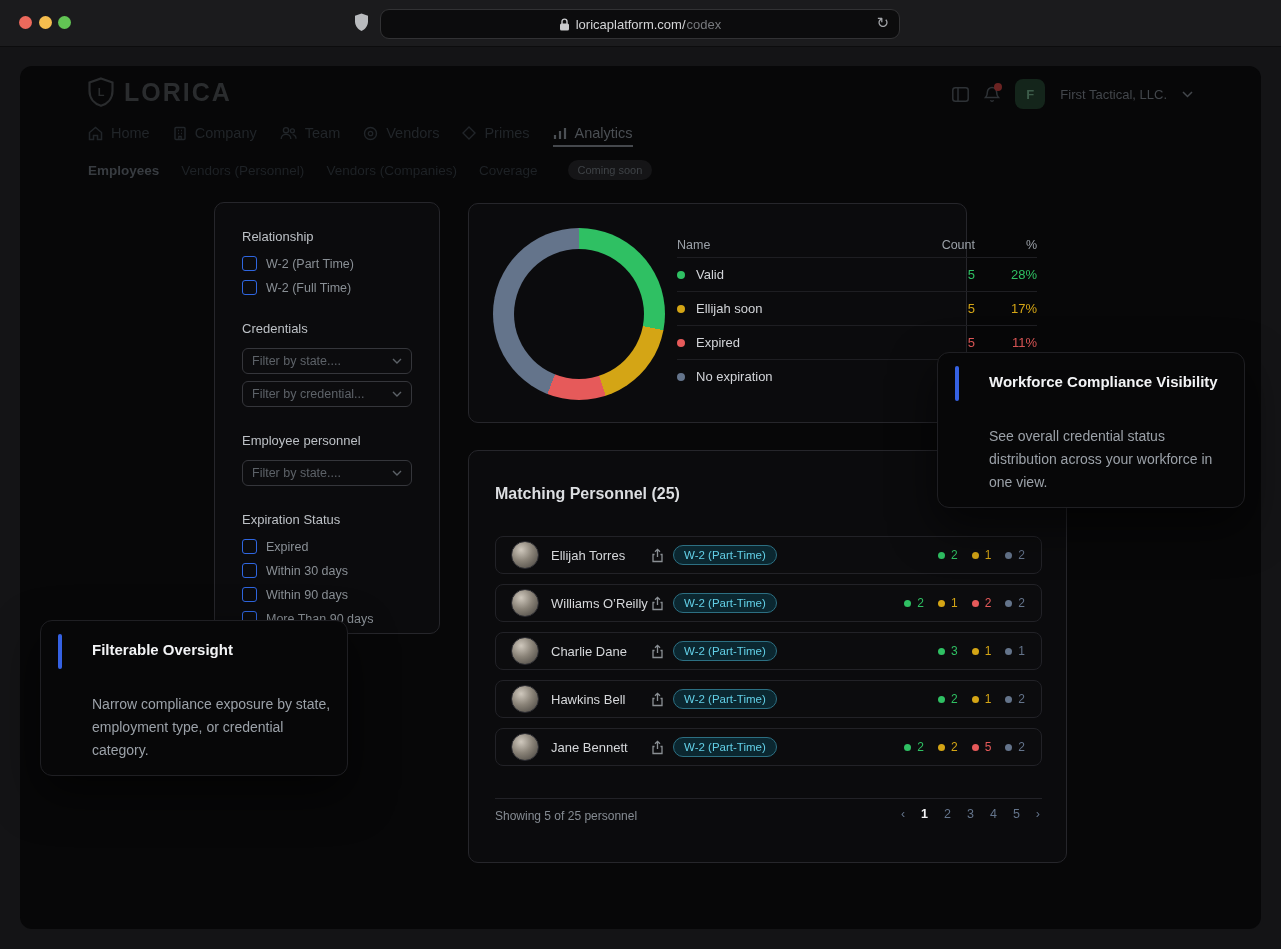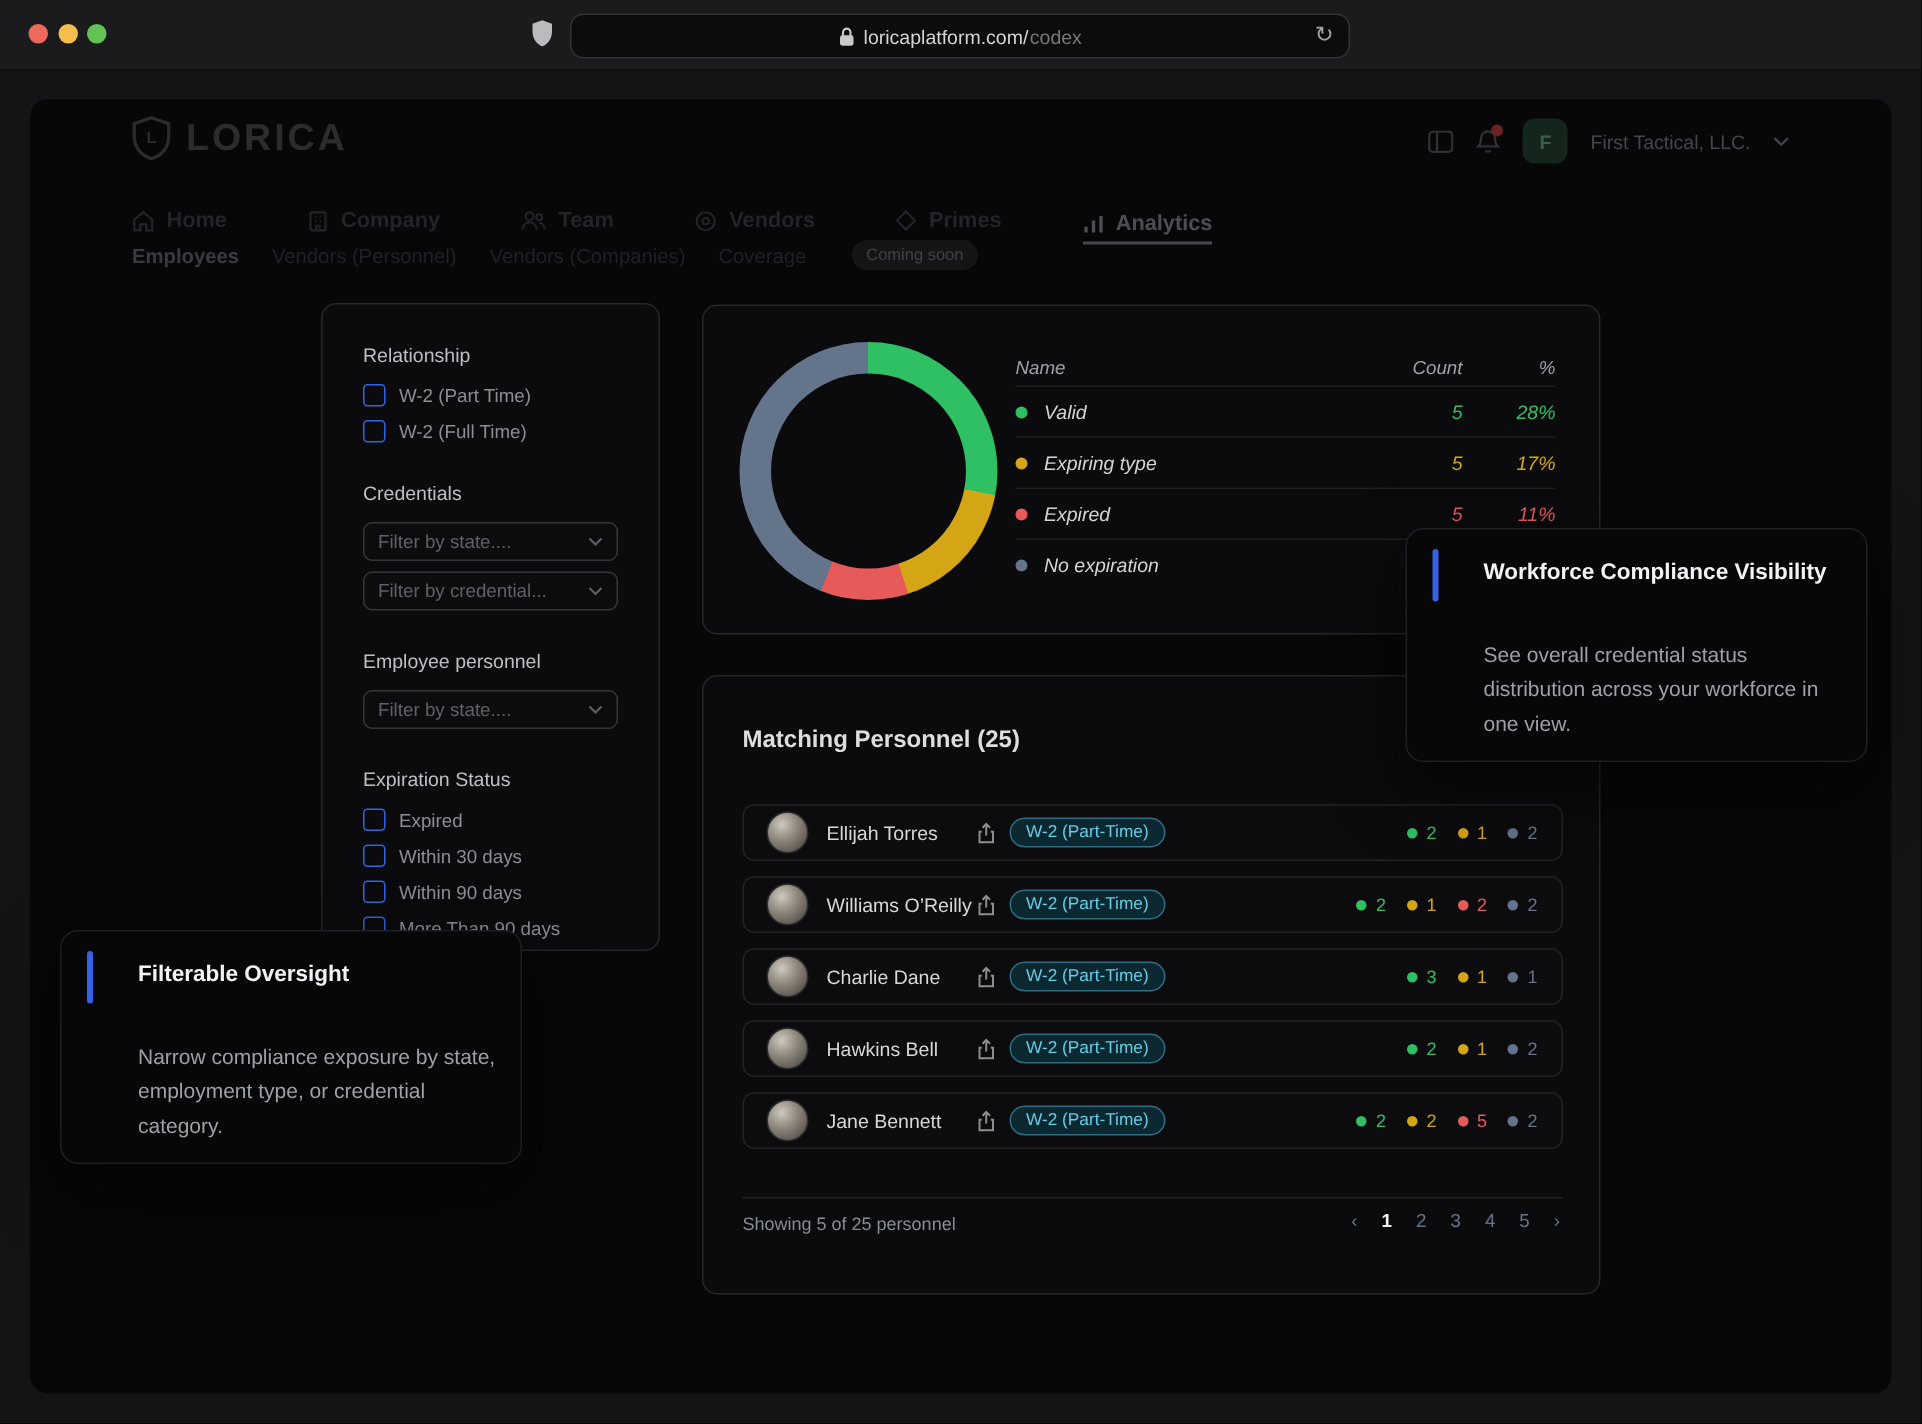--- a/index.html
+++ b/index.html
@@ -25,21 +25,21 @@
   .g-search input{background:transparent;border:none;outline:none;width:100%;font-size:13px;color:#33403a;font-family:inherit;}
   .g-search input::placeholder{color:#33403a;}
   .hdr-right{position:absolute;right:68px;top:12px;height:32px;display:flex;align-items:center;gap:15px;}
   .hicon{color:#2e3236;display:flex;}
   .bell-wrap{position:relative;display:flex;}
   .bell-dot{position:absolute;right:-2px;top:-3px;width:8px;height:8px;border-radius:50%;background:#6b2322;}
   .org-avatar{width:30px;height:30px;border-radius:8px;background:#14251b;color:#3d5c4a;font-size:13px;font-weight:700;
               display:flex;align-items:center;justify-content:center;}
   .org-name{font-size:13px;color:#43474c;}
   .org-chev{color:#43474c;display:flex;}
-  .nav-row{position:absolute;left:68px;top:59px;height:32px;display:flex;gap:54px;align-items:flex-end;font-weight:bold;}
+  .nav-row{position:absolute;left:68px;top:59px;height:32px;display:flex;gap:23px;align-items:flex-start;}
   .nav-tab{display:flex;align-items:center;gap:8px;font-size:14.5px;color:#212529;padding-bottom:2px;}
   .nav-tab .nicon{display:flex;color:#212529;}
   .nav-tab.active{color:#4b4f54;border-bottom:2px solid #45484d;padding-bottom:4px;margin-bottom:-6px;}
   .nav-tab.active .nicon{color:#4b4f54;}
   .subnav-row{position:absolute;left:68px;top:94px;display:flex;gap:22px;align-items:center;}
   .sub-tab{font-size:13.5px;color:#1e2226;}
   .sub-tab.active{color:#383c41;font-weight:600;}
   .coming-soon{margin-left:8px;background:#151517;color:#3f4347;font-size:11px;padding:4px 10px;border-radius:999px;}
   
   .panel{position:absolute;background:#0b0b0d;border:1px solid #26262b;border-radius:10px;box-sizing:border-box;}
@@ -48,21 +48,21 @@
   .f-title{font-size:13px;font-weight:500;color:#bcc0c5;margin:0 0 12px 0;}
   .f-section{margin-top:26px;}
   .cbrow{display:flex;align-items:center;margin-bottom:9px;}
   .cb{width:13px;height:13px;border:1.5px solid #2f66e0;border-radius:3px;margin-right:9px;flex:none;background:transparent;}
   .cbl{font-size:12.5px;color:#898f95;}
   .select{height:24px;border:1px solid #35363b;border-radius:6px;display:flex;align-items:center;justify-content:space-between;
           padding:0 9px;margin-bottom:7px;background:#0c0c0e;}
   .sel-text{font-size:12.5px;color:#5d6268;}
   .select svg{color:#5d6268;}
   
-  .chart-panel{left:468px;top:203px;width:599px;height:220px;font-style:italic;}
+  .chart-panel{left:468px;top:203px;width:499px;height:220px;}
   .donut{position:absolute;left:24px;top:24px;width:172px;height:172px;border-radius:50%;}
   .donut-hole{position:absolute;left:21px;top:21px;width:130px;height:130px;border-radius:50%;background:#0b0b0d;}
   .legend{position:absolute;left:208px;top:29px;width:360px;}
   .lg-head{display:flex;align-items:center;height:24px;border-bottom:1px solid #1e1e22;
            font-size:12.5px;color:#9ba1a8;}
   .lg-row{display:flex;align-items:center;height:33px;border-bottom:1px solid #1e1e22;font-size:13px;color:#d2d4d8;}
   .lg-row:last-child{border-bottom:none;}
   .lg-name{flex:1;display:flex;align-items:center;gap:11px;}
   .lg-dot{width:8px;height:8px;border-radius:50%;flex:none;}
   .col-count{width:60px;text-align:right;}
@@ -300,21 +300,21 @@
         <span class="lg-name">
             <span class="lg-dot" style="background: rgb(47, 192, 99);"></span>
             <span>Valid</span>
           </span>
         <span class="col-count" style="color: rgb(47, 192, 99);">5</span>
         <span class="col-pct" style="color: rgb(47, 192, 99);">28%</span>
       </div>
       <div class="lg-row">
         <span class="lg-name">
             <span class="lg-dot" style="background: rgb(212, 165, 21);"></span>
-            <span>Expiring type</span>
+            <span>Ellijah soon</span>
           </span>
         <span class="col-count" style="color: rgb(212, 165, 21);">5</span>
         <span class="col-pct" style="color: rgb(212, 165, 21);">17%</span>
       </div>
       <div class="lg-row">
         <span class="lg-name">
             <span class="lg-dot" style="background: rgb(230, 90, 90);"></span>
             <span>Expired</span>
           </span>
         <span class="col-count" style="color: rgb(230, 90, 90);">5</span>

